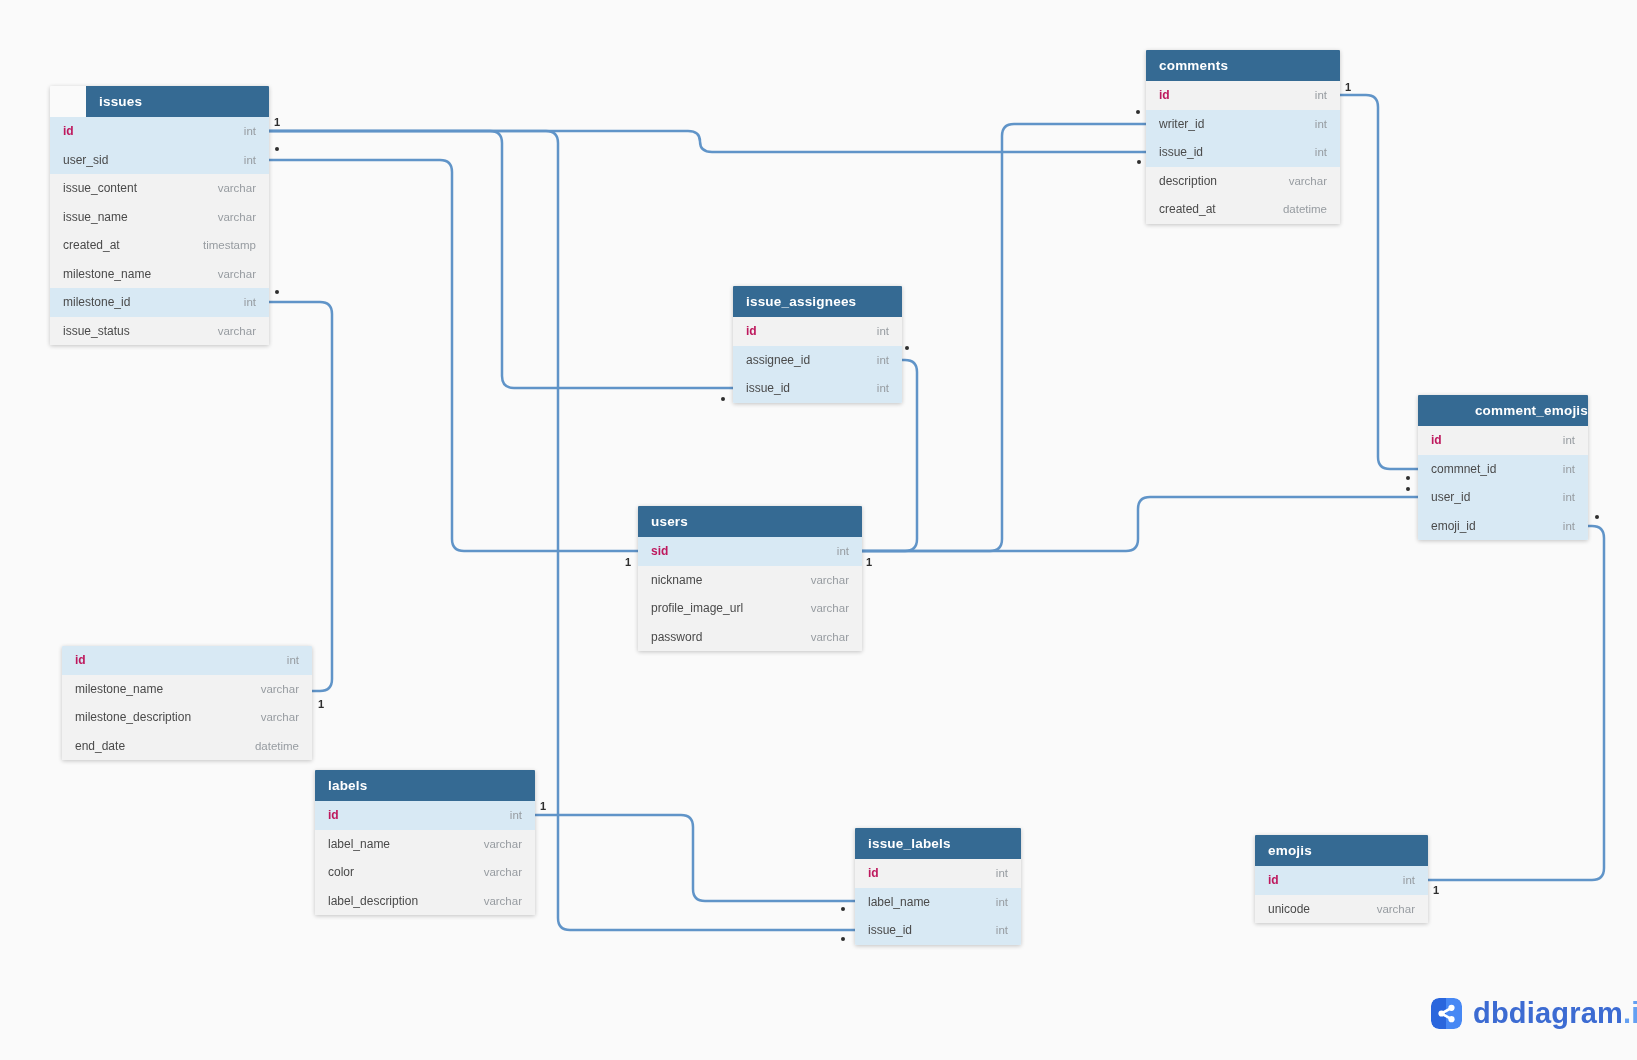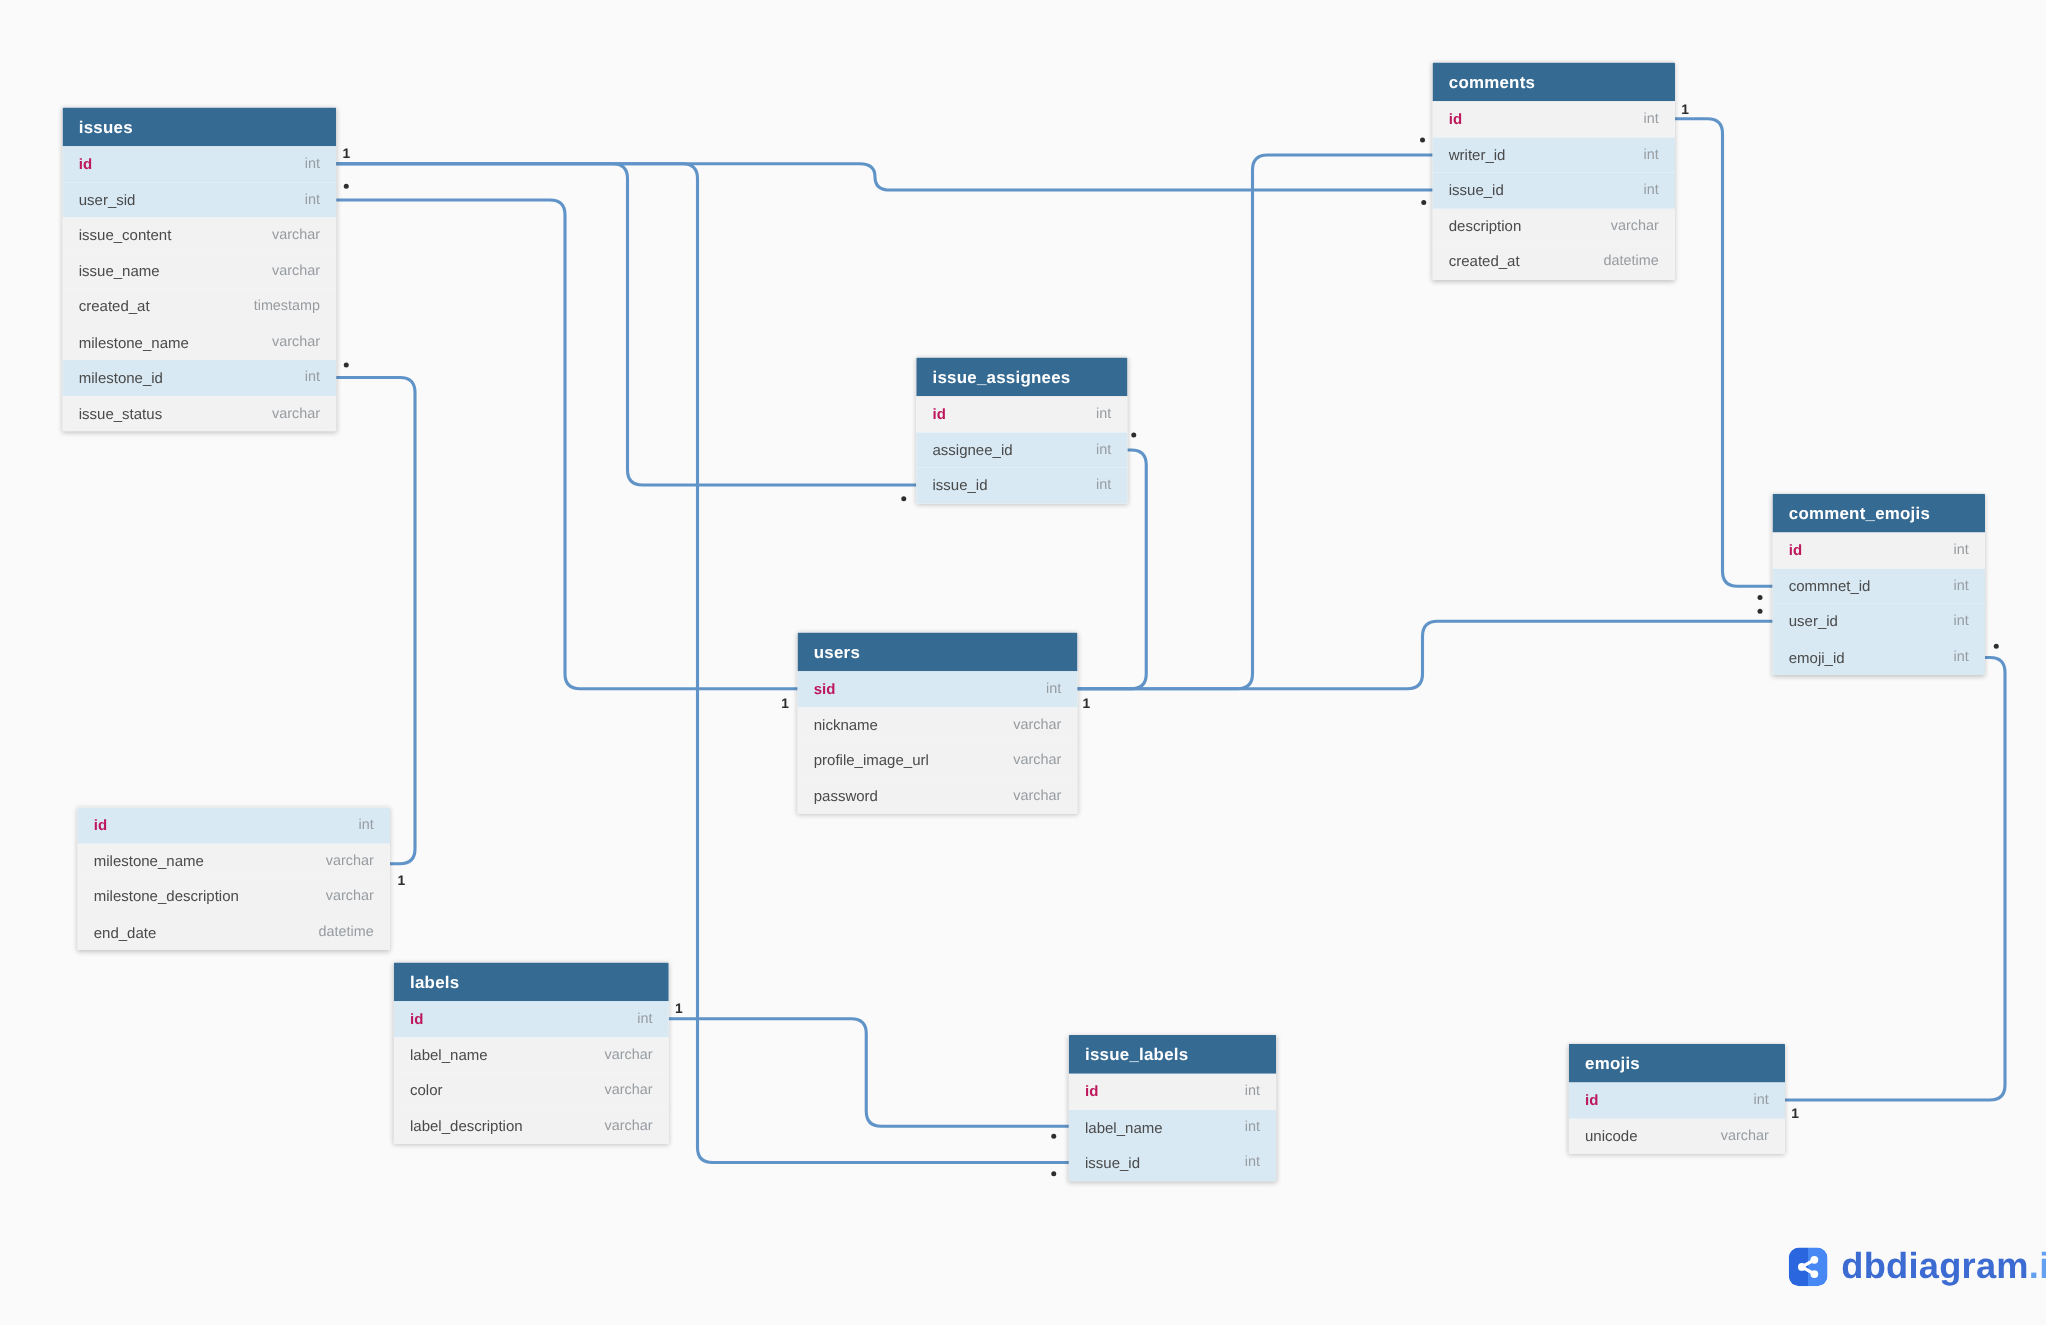--- a/index.html
+++ b/index.html
@@ -50,21 +50,21 @@
       <circle cx="1408" cy="478" r="2" fill="#2e2e2e"></circle>
       <path d="M535,815 H681 Q693,815 693,827 V889 Q693,901 705,901 H855" fill="none" stroke="#6094c8" stroke-width="2.5"></path>
       <text x="543" y="810" text-anchor="middle" class="marker-one">1</text>
       <circle cx="843" cy="909" r="2" fill="#2e2e2e"></circle>
       <path d="M1428,880 H1592 Q1604,880 1604,868 V538 Q1604,526 1592,526 H1588" fill="none" stroke="#6094c8" stroke-width="2.5"></path>
       <text x="1436" y="894" text-anchor="middle" class="marker-one">1</text>
       <circle cx="1597" cy="517" r="2" fill="#2e2e2e"></circle>
     </svg>
   <div id="tables">
       <div class="db-table" style="left: 50px; top: 86px; width: 219px;">
-        <div class="thead" style="background: rgb(53, 106, 147);">issues</div>
+        <div class="thead" style="background: rgb(53, 106, 147); margin-left: 36px;">issues</div>
         <div class="trow pk" style="background: rgb(216, 233, 244);">
           <span class="fname">id</span>
           <span class="ftype">int</span>
         </div>
         <div class="trow" style="background: rgb(216, 233, 244); gap: 20px;">
           <span class="fname">user_sid</span>
           <span class="ftype">int</span>
         </div>
         <div class="trow" style="background: rgb(242, 242, 242);">
           <span class="fname">issue_content</span>
@@ -142,21 +142,21 @@
         <div class="trow" style="background: rgb(242, 242, 242);">
           <span class="fname">profile_image_url</span>
           <span class="ftype">varchar</span>
         </div>
         <div class="trow" style="background: rgb(242, 242, 242);">
           <span class="fname">password</span>
           <span class="ftype">varchar</span>
         </div>
       </div>
       <div class="db-table" style="left: 1418px; top: 395px; width: 170px;">
-        <div class="thead" style="background: rgb(53, 106, 147);">comment_emojis</div>
+        <div class="thead" style="background: rgb(53, 106, 147); text-align: right;">comment_emojis</div>
         <div class="trow pk" style="background: rgb(242, 242, 242);">
           <span class="fname">id</span>
           <span class="ftype">int</span>
         </div>
         <div class="trow" style="background: rgb(216, 233, 244);">
           <span class="fname">commnet_id</span>
           <span class="ftype">int</span>
         </div>
         <div class="trow" style="background: rgb(216, 233, 244);">
           <span class="fname">user_id</span>

